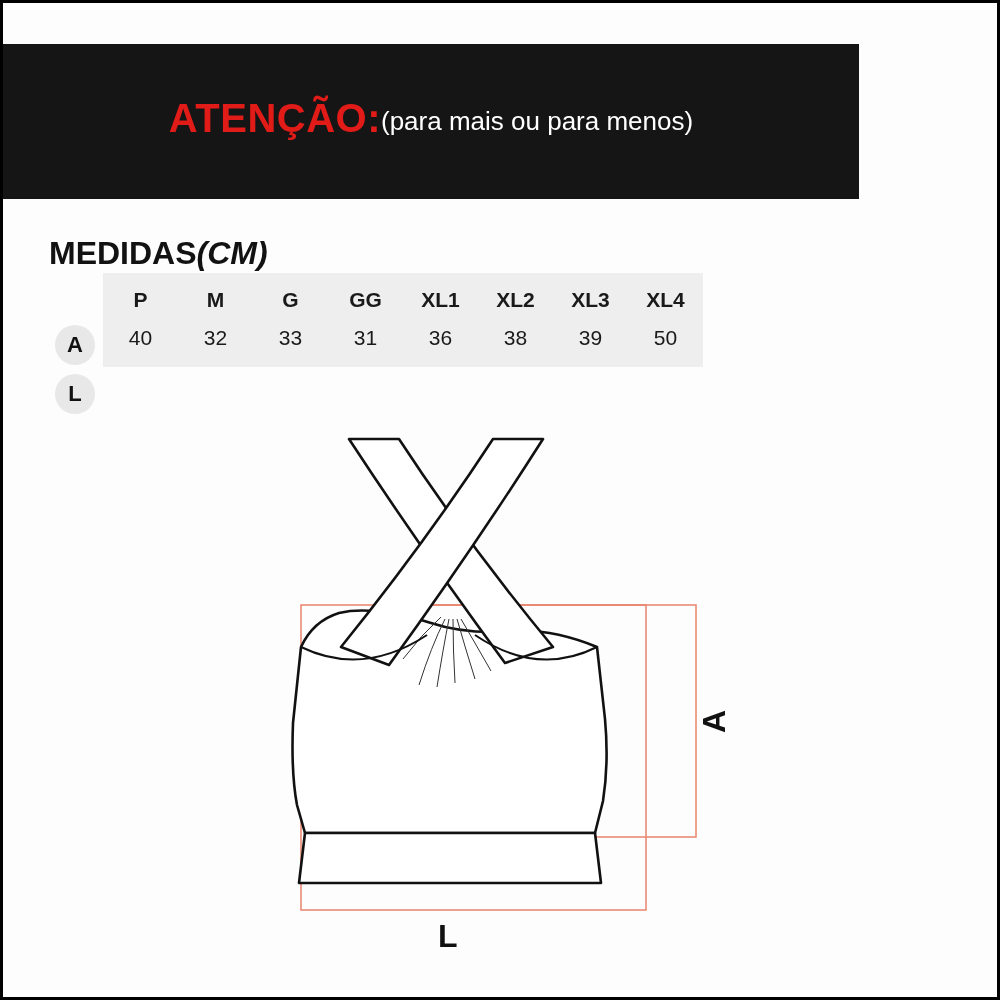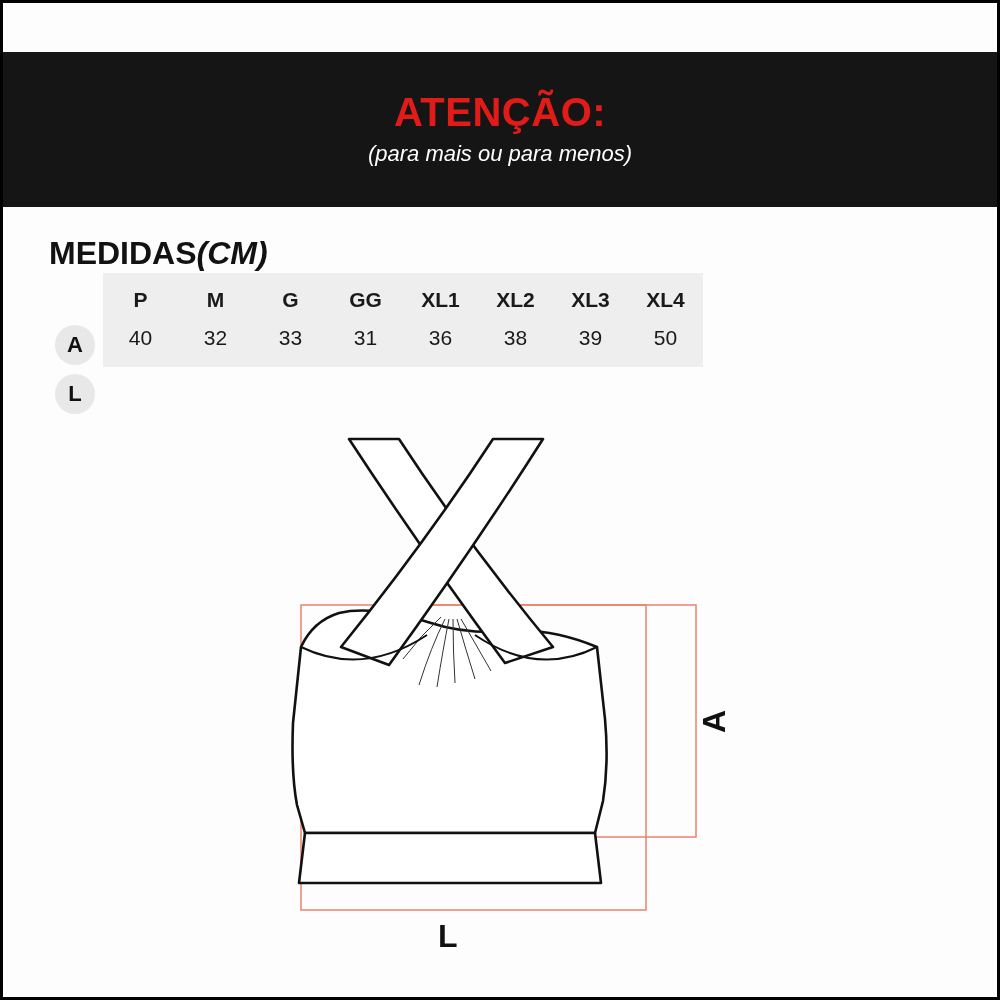--- a/index.html
+++ b/index.html
@@ -20,48 +20,46 @@
     box-sizing: border-box;
     border: 3px solid #000000;
     background: #fdfdfd;
   }
 
   
   .banner {
     position: absolute;
     left: 0;
     top: 41px;
-    width: 994px;
+    width: 856px;
     height: 155px;
     background: #151515;
     color: #ffffff;
     display: flex;
-    flex-direction: column;
+    flex-direction: row;
     align-items: center;
     justify-content: center;
     text-align: center;
-    margin-top: 8px;
   }
   .banner-title {
     color: #e01b18;
     font-size: 40px;
     font-weight: bold;
     letter-spacing: 0.5px;
     line-height: 1.05;
     margin-bottom: 8px;
   }
   .banner-sub {
     font-size: 28px;
     font-weight: normal;
     line-height: 1.2;
     margin-bottom: 4px;
   }
   .banner-note {
-    font-size: 22px;
-    font-style: italic;
+    font-size: 26px;
     line-height: 1.2;
   }
 
   
   .measures-heading {
     position: absolute;
     left: 46px;
     top: 232px;
     font-size: 32px;
     font-weight: bold;

